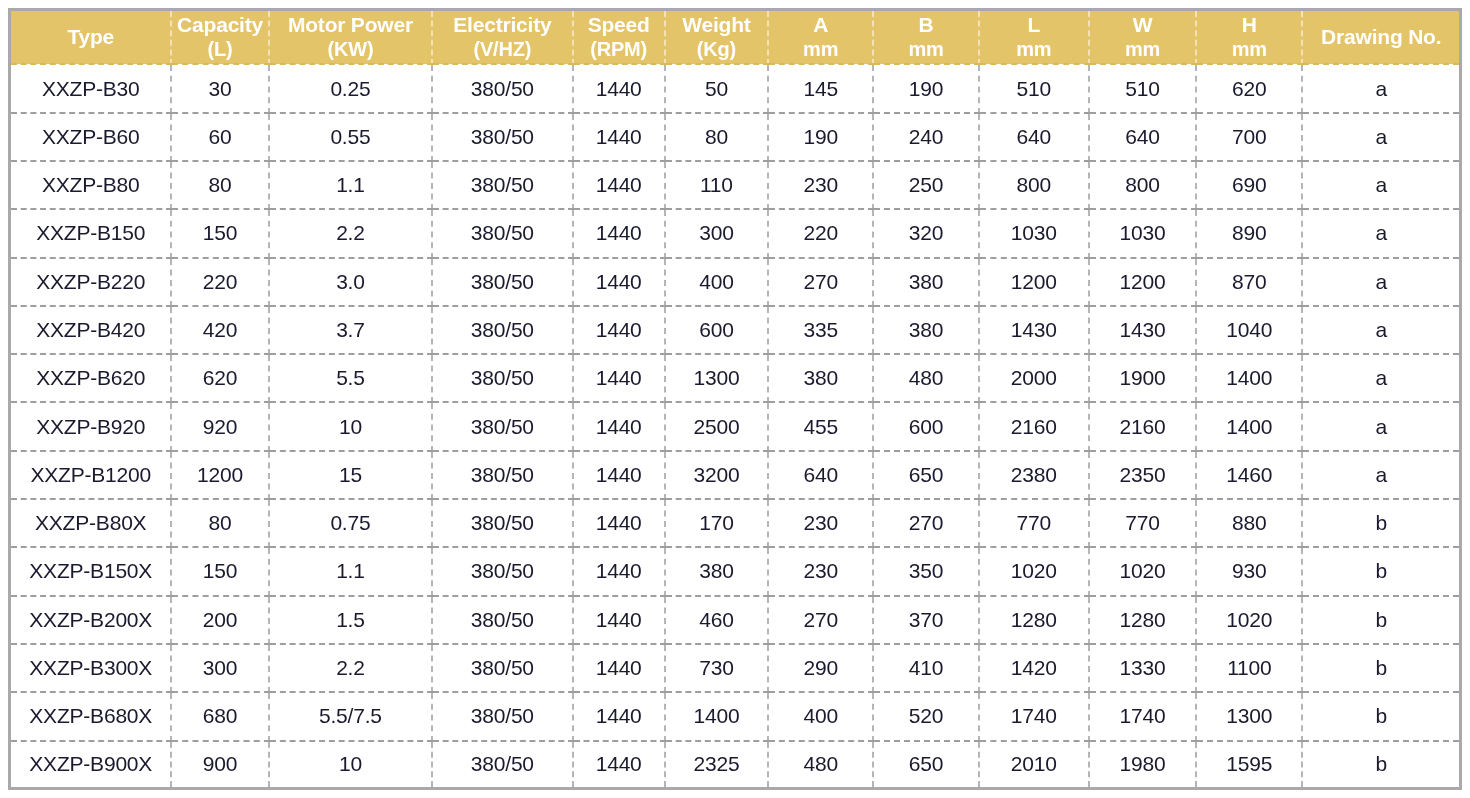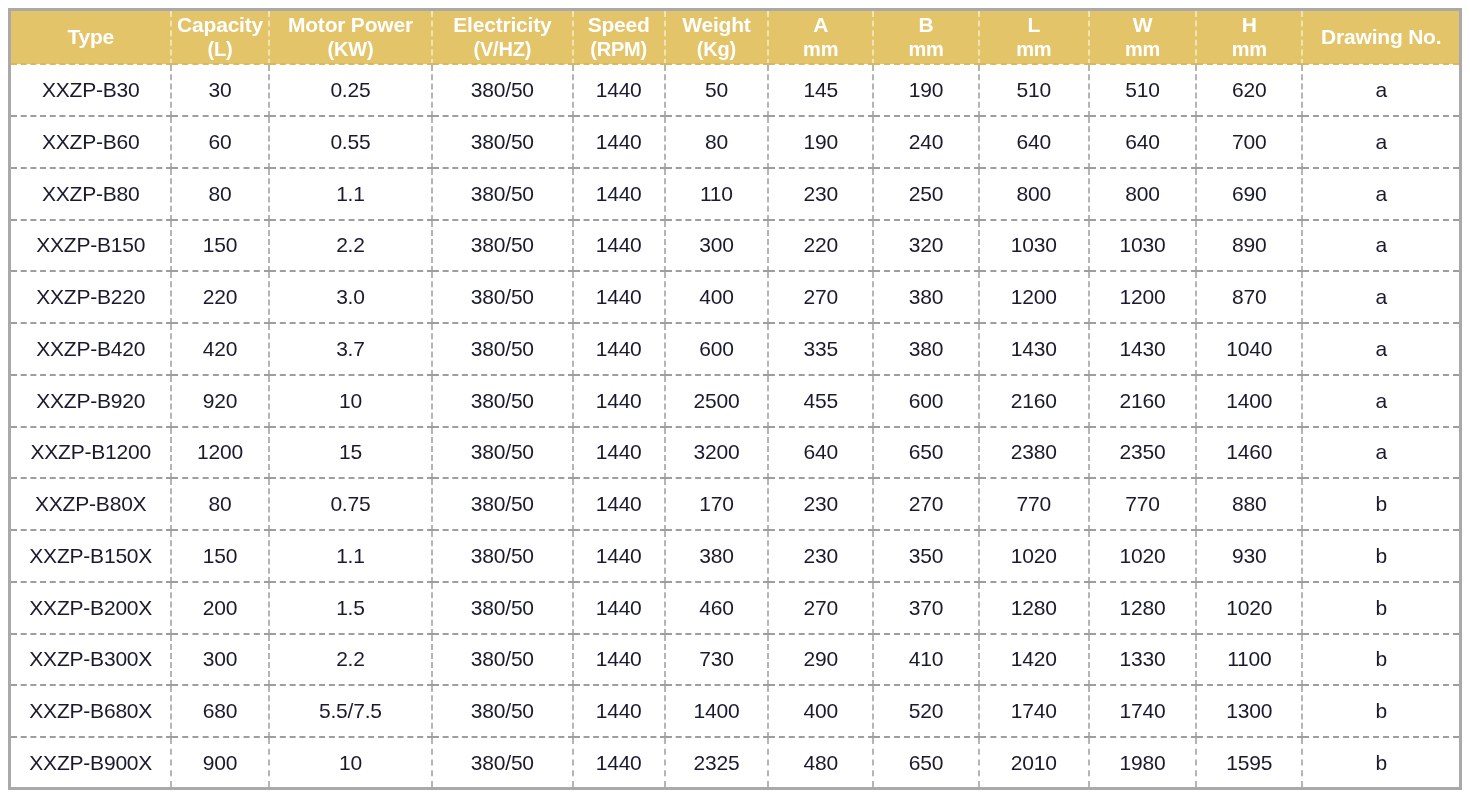--- a/index.html
+++ b/index.html
@@ -240,20 +240,34 @@
           <td>1440</td>
           <td>600</td>
           <td>335</td>
           <td>380</td>
           <td>1430</td>
           <td>1430</td>
           <td>1040</td>
           <td class="last-col">a</td>
         </tr>
         <tr>
+          <td>XXZP-B620</td>
+          <td>620</td>
+          <td>5.5</td>
+          <td>380/50</td>
+          <td>1440</td>
+          <td>1300</td>
+          <td>380</td>
+          <td>480</td>
+          <td>2000</td>
+          <td>1900</td>
+          <td>1400</td>
+          <td class="last-col">a</td>
+        </tr>
+        <tr>
           <td>XXZP-B920</td>
           <td>920</td>
           <td>10</td>
           <td>380/50</td>
           <td>1440</td>
           <td>2500</td>
           <td>455</td>
           <td>600</td>
           <td>2160</td>
           <td>2160</td>

